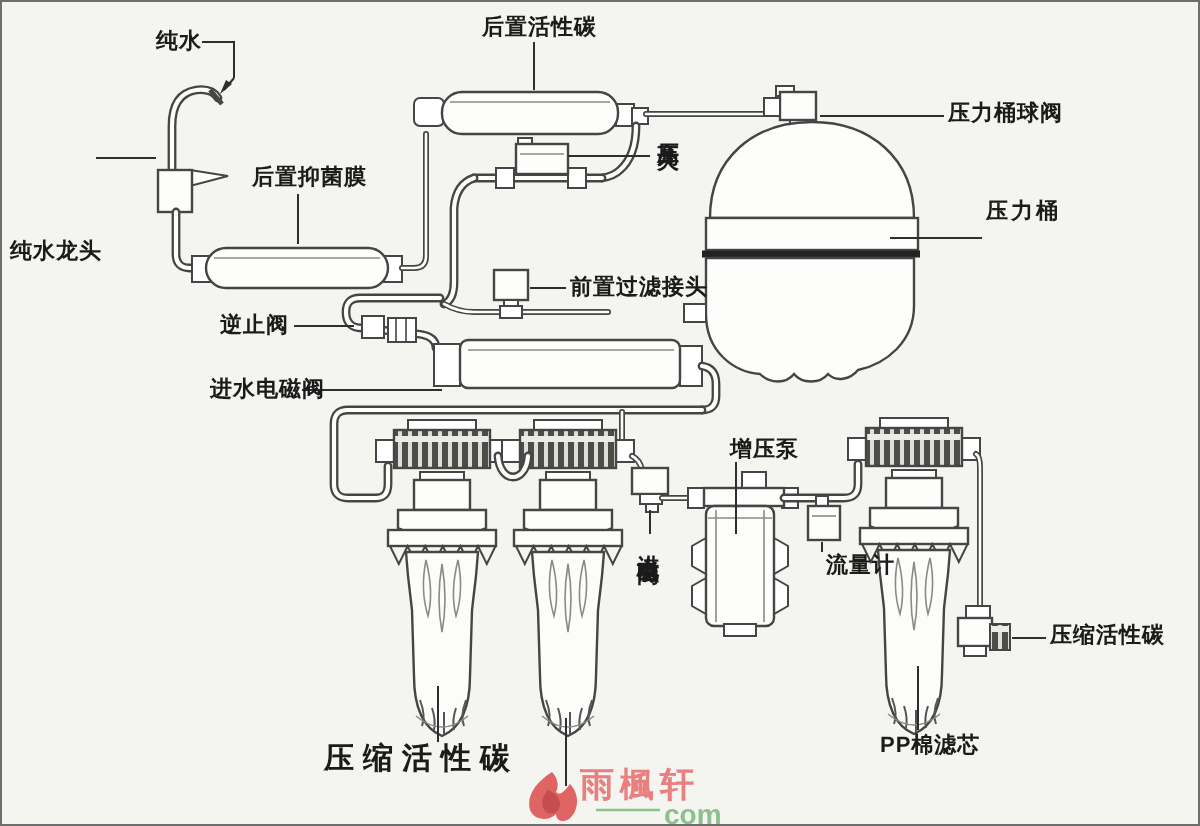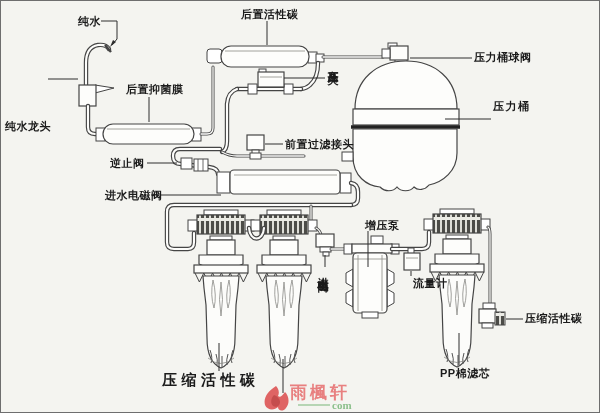--- a/index.html
+++ b/index.html
@@ -13,21 +13,21 @@
     position:absolute;color:#1b1b1b;font-weight:700;font-size:11px;
     line-height:1;white-space:nowrap;letter-spacing:0.5px;
   }
   .lbl.sp{font-size:15px;letter-spacing:4.5px;}
   .lbl.vert{writing-mode:vertical-rl;text-orientation:upright;letter-spacing:1px;}
   .wm-title{
     position:absolute;font-weight:700;font-size:17px;letter-spacing:3px;
     color:#e88080;line-height:1;
   }
   .wm-com{
-    position:absolute;font-size:11px;color:#8cc08c;line-height:1;font-weight:700;font-family:Liberation Serif, serif;
+    position:absolute;font-size:14px;color:#8cc08c;line-height:1;font-weight:700;
   }
   
   .po{stroke:#454545;stroke-width:4.4;fill:none;stroke-linecap:round;}
   .pi{stroke:#fdfdfb;stroke-width:2.1;fill:none;stroke-linecap:round;}
   .po2{stroke:#454545;stroke-width:3;fill:none;stroke-linecap:round;}
   .pi2{stroke:#fdfdfb;stroke-width:1.3;fill:none;stroke-linecap:round;}
   .ptr{stroke:#2e2e2e;stroke-width:1;fill:none;}
   .comp{fill:#fdfdfb;stroke:#454545;stroke-width:1.2;}
   .comp2{fill:#ffffff;stroke:#454545;stroke-width:1;}
   .thin{stroke:#8a8a86;stroke-width:0.8;fill:none;}

